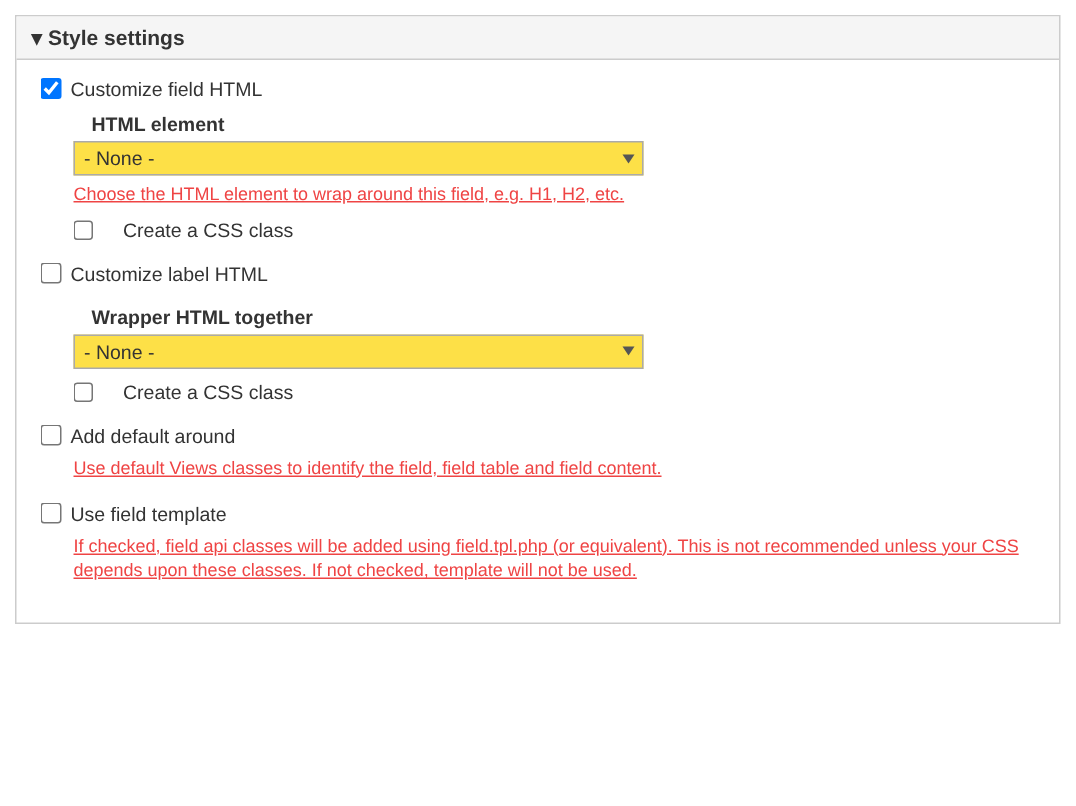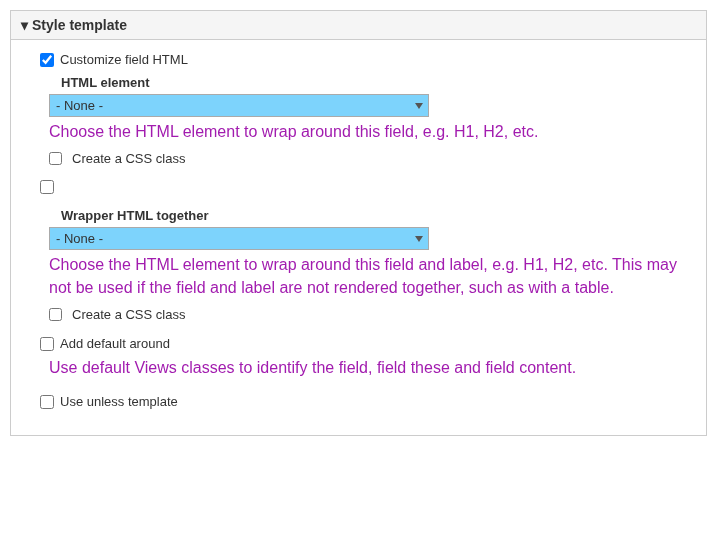--- a/index.html
+++ b/index.html
@@ -27,24 +27,23 @@
       font-size: 14px;
     }
     .panel-body {
       padding: 12px 16px;
     }
     .section {
       margin-bottom: 14px;
     }
     .checkbox-row {
       display: flex;
-      align-items: flex-end;
+      align-items: flex-start;
       gap: 6px;
       margin-bottom: 6px;
-      margin-left: 13px;
     }
     .checkbox-row input[type="checkbox"] {
       width: 14px;
       height: 14px;
       flex-shrink: 0;
     }
     .indented {
       margin-left: 22px;
     }
     .field-label {
@@ -55,58 +54,59 @@
     }
     .select-wrapper {
       position: relative;
       display: inline-block;
       width: 380px;
     }
     .select-wrapper select {
       width: 100%;
       padding: 3px 24px 3px 6px;
       border: 1px solid #aaa;
-      background: #7dd3fc;
+      background: #fde047;
       font-size: 13px;
       color: #333;
       appearance: none;
       -webkit-appearance: none;
       cursor: pointer;
     }
     .select-arrow {
       position: absolute;
       right: 6px;
       top: 50%;
       transform: translateY(-50%);
       width: 0;
       height: 0;
       border-left: 4px solid transparent;
       border-right: 4px solid transparent;
       border-top: 6px solid #555;
       pointer-events: none;
     }
     .hint-text {
-      color: #a21caf;
-      font-size: 16px;
+      color: #ef4444;
+      font-size: 12px;
       margin-top: 4px;
       line-height: 1.4;
+      text-decoration: underline;
     }
     .css-class-row {
       display: flex;
-      gap: 10px;
+      gap: 20px;
       margin-top: 8px;
     }
   </style>
 </head>
 <body>
 
 <div class="panel">
   <div class="panel-header">
     <span>▾</span>
-    <span>Style template</span>
+    <span>Style settings</span>
   </div>
   <div class="panel-body">
 
     <div class="section">
       <div class="checkbox-row">
         <input type="checkbox" checked="" style="">
         <label>Customize field HTML</label>
       </div>
 
       <div class="indented">
@@ -122,51 +122,52 @@
         <div class="css-class-row">
           <input type="checkbox" style="">
           <label>Create a CSS class</label>
         </div>
       </div>
     </div>
 
     <div class="section">
       <div class="checkbox-row">
         <input type="checkbox" style="">
+        <label>Customize label HTML</label>
       </div>
     </div>
 
     <div class="section">
 
       <div class="indented">
         <div class="field-label">Wrapper HTML together</div>
         <div class="select-wrapper">
           <select>
             <option>- None -</option>
           </select>
           <div class="select-arrow"></div>
         </div>
-        <div class="hint-text">Choose the HTML element to wrap around this field and label, e.g. H1, H2, etc. This may not be used if the field and label are not rendered together, such as with a table.</div>
 
         <div class="css-class-row">
           <input type="checkbox" style="">
           <label>Create a CSS class</label>
         </div>
       </div>
     </div>
 
     <div class="section">
       <div class="checkbox-row">
         <input type="checkbox" style="">
         <label>Add default around</label>
       </div>
-      <div class="hint-text indented">Use default Views classes to identify the field, field these and field content.</div>
+      <div class="hint-text indented">Use default Views classes to identify the field, field table and field content.</div>
     </div>
 
     <div class="section">
       <div class="checkbox-row">
         <input type="checkbox" style="">
-        <label>Use unless template</label>
+        <label>Use field template</label>
       </div>
+      <div class="hint-text indented">If checked, field api classes will be added using field.tpl.php (or equivalent). This is not recommended unless your CSS depends upon these classes. If not checked, template will not be used.</div>
     </div>
 
   </div>
 </div>
 
 </body></html>

